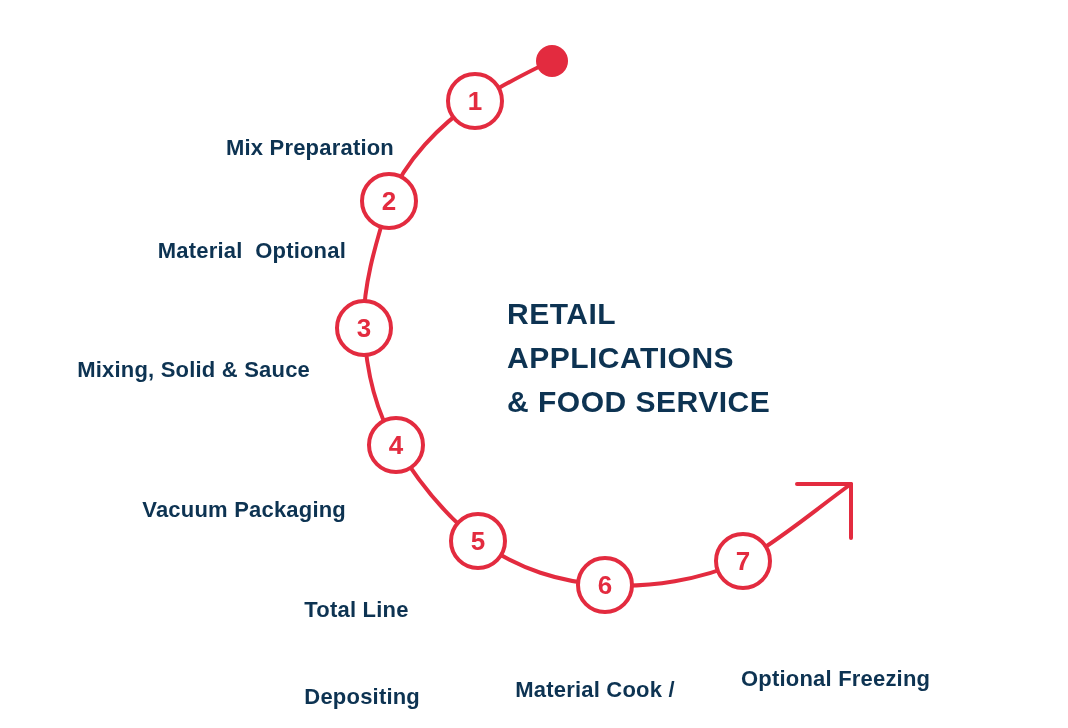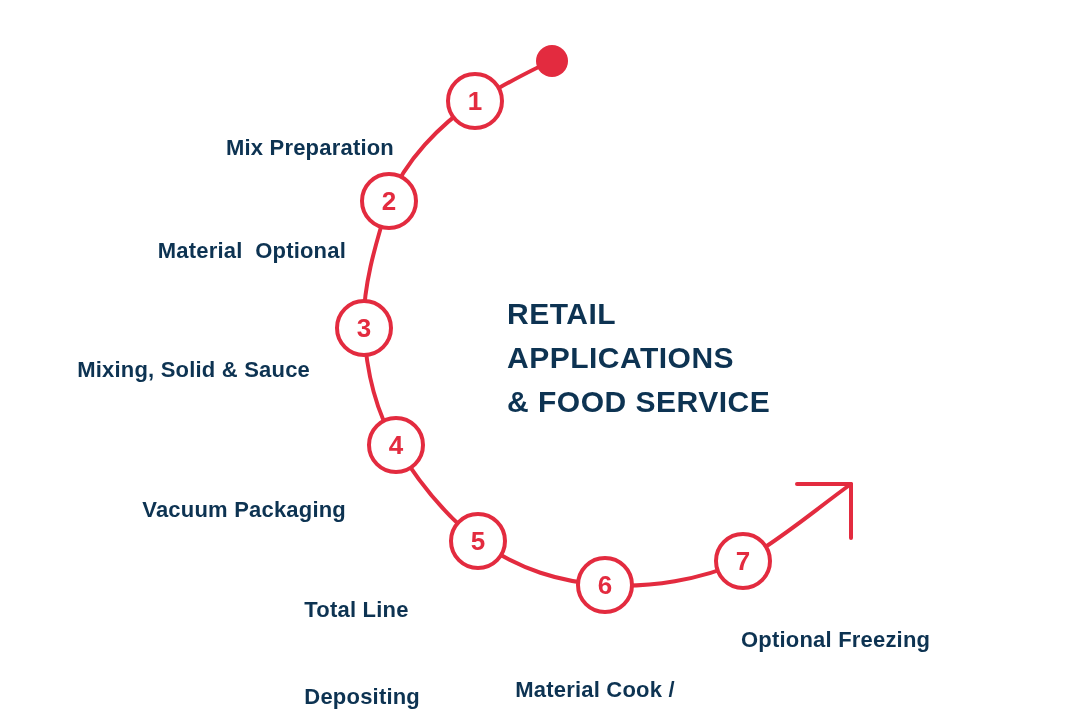--- a/index.html
+++ b/index.html
@@ -78,21 +78,21 @@
   <div>Vacuum Packaging</div>
 </div>
 <div class="step-label right" style="right:648px; top:537px;">
   <div>Total Line</div>
   <div>Depositing</div>
 </div>
 <div class="step-label center" style="left:490px; width:210px; top:617px;">
   <div>Material Cook /</div>
   
 </div>
-<div class="step-label" style="left:741px; top:567px;">
+<div class="step-label" style="left:741px; top:606px;">
   <div>Optional Freezing</div>
 </div>
 
 <div class="title">
   <div>RETAIL</div>
   <div>APPLICATIONS</div>
   <div>&amp; FOOD SERVICE</div>
 </div>
 
 </body></html>

